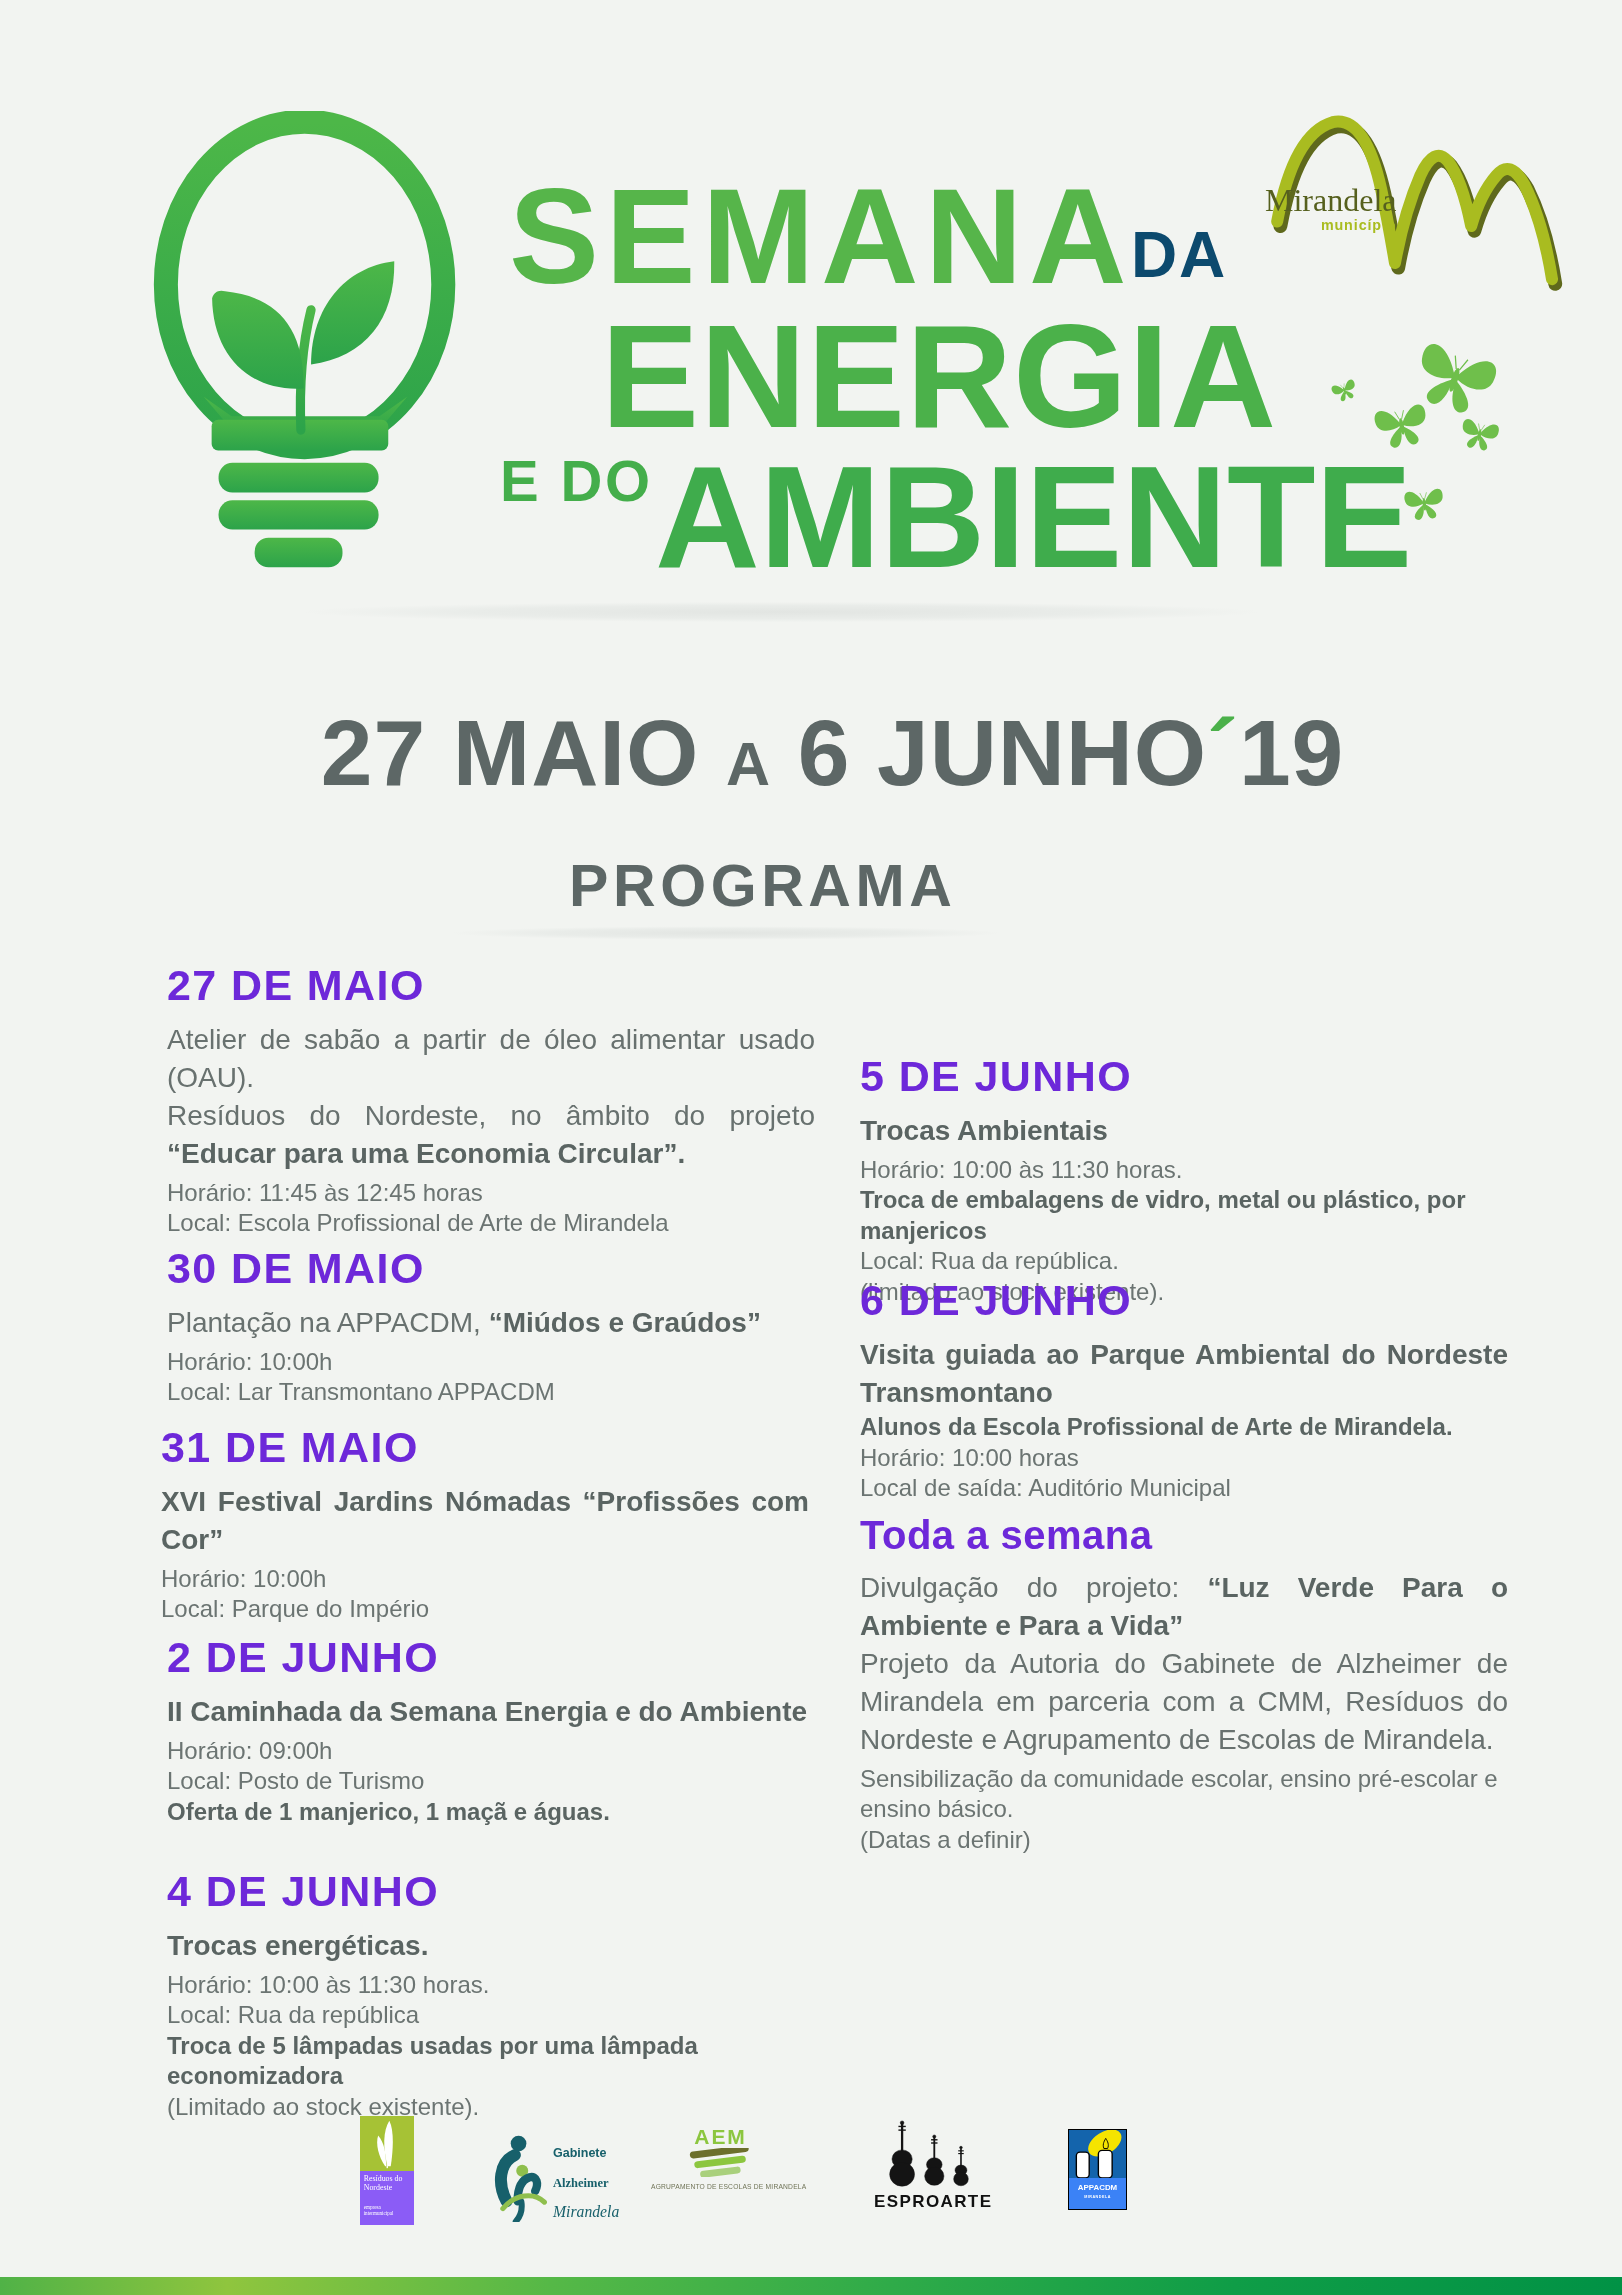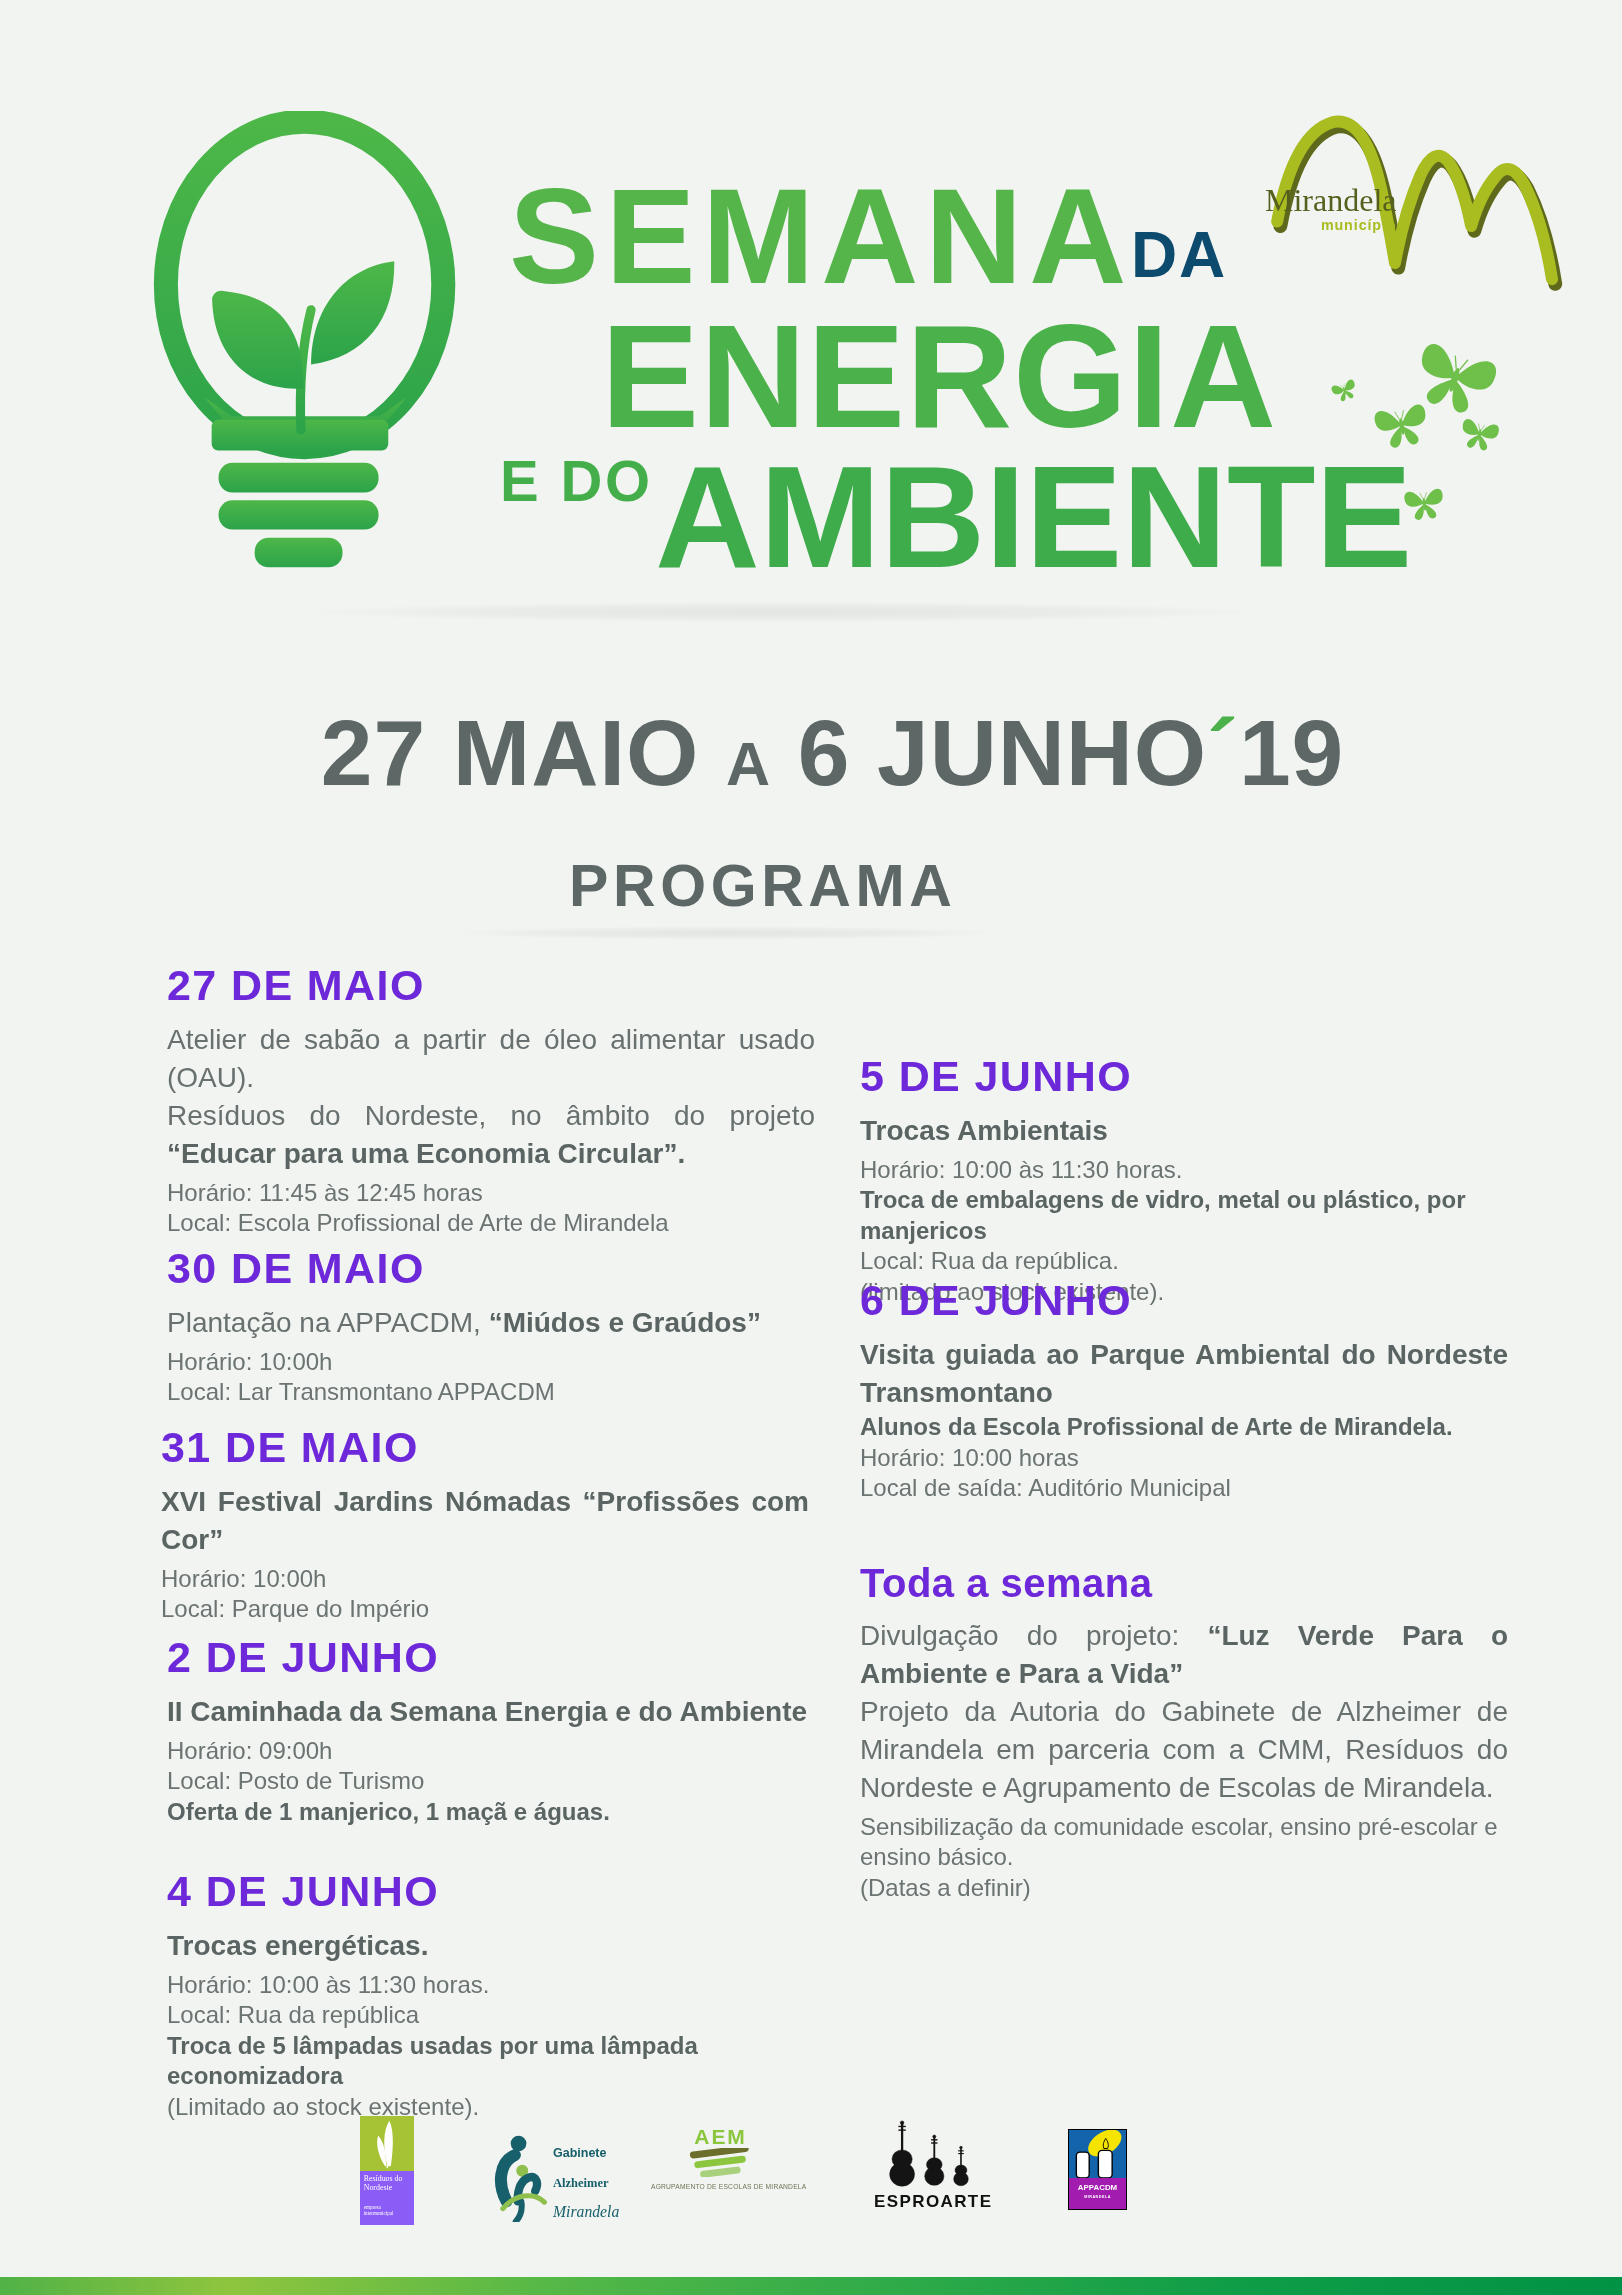--- a/index.html
+++ b/index.html
@@ -30,21 +30,21 @@
 
   
   .date-line{left:0;top:707px;width:1665px;text-align:center;font-weight:bold;color:#5d6766;font-size:93px;line-height:1;letter-spacing:0.9px;white-space:nowrap;}
   .date-line .small-a{font-size:61px;}
   .date-line .tick{color:#4bb14a;}
   .programa{left:569px;top:857px;width:370px;text-align:center;font-weight:bold;color:#5d6766;font-size:59px;letter-spacing:4.6px;line-height:1;}
 
   
   .col{width:648px;}
   .ev-head{font-size:43px;font-weight:bold;color:#6d28d9;letter-spacing:1.4px;line-height:1;margin:0 0 14px 0;}
-  .ev-head.mixed{font-size:40px;letter-spacing:0.5px;margin-top:48px;}
+  .ev-head.mixed{font-size:40px;letter-spacing:0.5px;}
   .p-lg{font-size:28px;line-height:38px;margin:0;text-align:justify;color:#68716f;}
   .p-lg b,.b{font-weight:bold;color:#5a6462;}
   .p-sm{font-size:24px;line-height:30.5px;margin:0;color:#6b7472;}
   .p-sm.b{color:#5a6462;}
   .mt{margin-top:4.6px;}
 
   
   .bottom-bar{left:0;top:2277px;width:1623px;height:18.5px;
     background:linear-gradient(90deg,#50b247 0%,#8fc53e 14%,#55b847 34%,#2fab49 55%,#0f9d47 76%,#019245 100%);}
 
@@ -58,21 +58,21 @@
   .logo2-g{font-size:12.5px;font-weight:bold;color:#17606b;}
   .logo2-script{font-family:"Liberation Serif",serif;font-style:italic;font-size:15.7px;color:#17606b;}
 
   .logo3{left:651px;top:2126px;width:139px;text-align:center;}
   .logo3 .aem{font-size:21px;font-weight:bold;color:#8cc63f;letter-spacing:1.9px;line-height:1;}
   .logo3 .cap{font-size:6.7px;color:#6f7356;letter-spacing:0.2px;margin-top:3.7px;white-space:nowrap;}
 
   .logo4{left:874px;top:2120px;width:116px;text-align:center;}
   .logo4 .esp{font-size:17px;font-weight:bold;color:#111;letter-spacing:1.4px;line-height:1;margin-top:1.9px;}
 
-  .logo5{left:1068px;top:2129px;width:59px;height:81px;background:#a21caf;border:1.4px solid #000;box-sizing:border-box;}
+  .logo5{left:1068px;top:2129px;width:59px;height:81px;background:#3b82f6;border:1.4px solid #000;box-sizing:border-box;}
   .logo5 .blue{position:relative;width:100%;height:48px;background:#1464ac;overflow:hidden;}
   .logo5 .band{text-align:center;color:#fff;}
   .logo5 .band .nm{font-size:7.9px;font-weight:bold;line-height:1;margin-top:5.6px;}
   .logo5 .band .sb{font-size:3.7px;font-weight:bold;line-height:1;margin-top:4.6px;letter-spacing:0.5px;}
 </style>
 </head>
 <body>
 
 <svg class="abs" style="left:148px;top:111px;" width="315" height="467" viewBox="0 0 680 1010">
   <defs>

